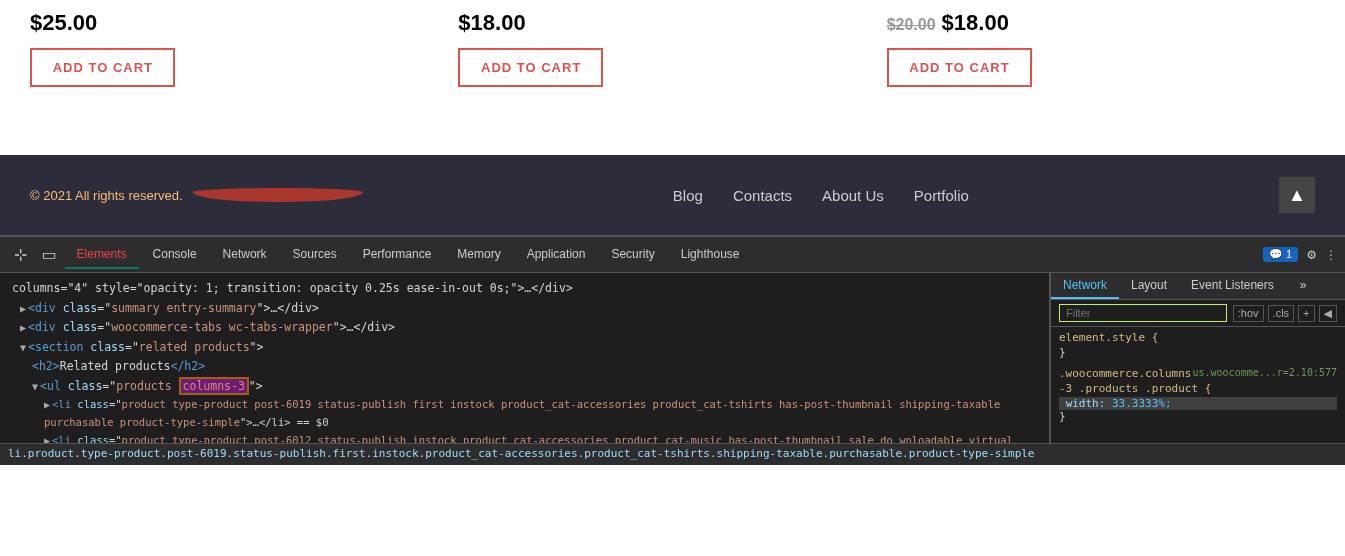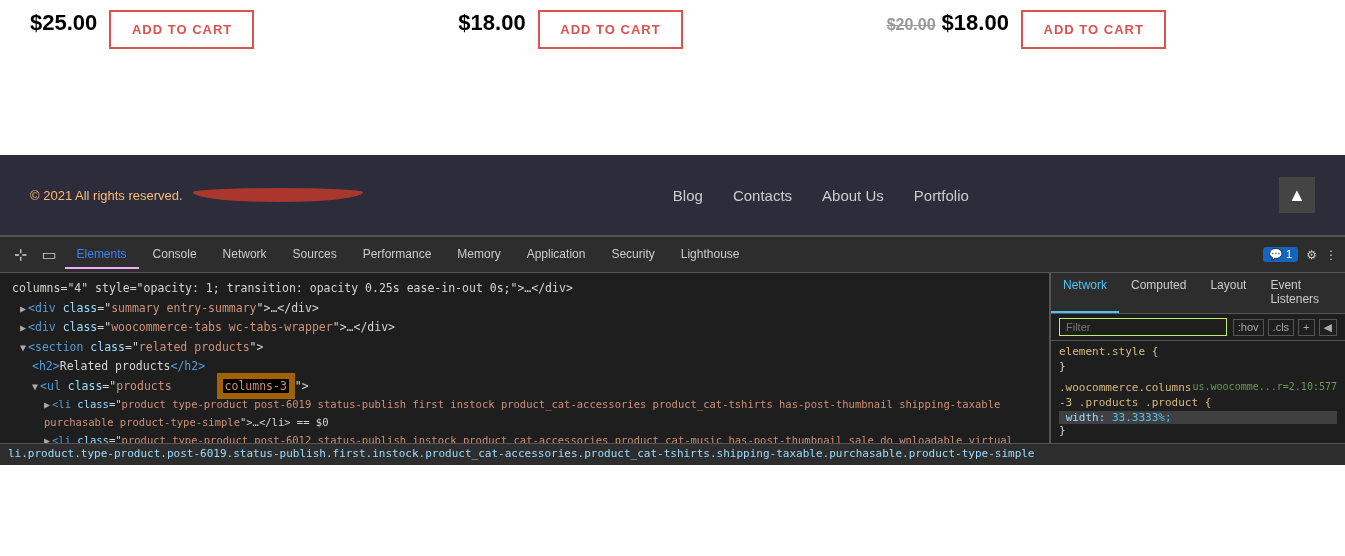--- a/index.html
+++ b/index.html
@@ -10,21 +10,21 @@
       display: flex;
       padding: 10px 30px 30px 30px;
       background: #fff;
       height: 155px;
       align-items: flex-start;
       gap: 0;
     }
     .product-item {
       flex: 1;
       display: flex;
-      flex-direction: row;
+      flex-direction: column;
       gap: 12px;
     }
     .product-price {
       font-size: 22px;
       font-weight: bold;
       color: #000;
     }
     .product-price-original {
       font-size: 16px;
       color: #999;
@@ -124,22 +124,22 @@
       cursor: pointer;
     }
     .devtools-tab {
       padding: 6px 12px;
       font-size: 12px;
       color: #ccc;
       cursor: pointer;
       border-bottom: 2px solid transparent;
     }
     .devtools-tab.active {
-      color: #3b82f6;
-      border-bottom: 2px solid #f0abfc;
+      color: #ef4444;
+      border-bottom: 2px solid #0f766e;
     }
     .devtools-toolbar-right {
       margin-left: auto;
       display: flex;
       align-items: center;
       gap: 8px;
       color: #ccc;
       font-size: 12px;
     }
     .badge-blue {
@@ -172,24 +172,23 @@
     .html-tag { color: #569cd6; }
     .html-attr-name { color: #9cdcfe; }
     .html-attr-value { color: #ce9178; }
     .html-text { color: #d4d4d4; }
     .indent-1 { padding-left: 12px; }
     .indent-2 { padding-left: 24px; }
     .indent-3 { padding-left: 36px; }
     .triangle { font-size: 10px; margin-right: 2px; color: #aaa; }
     .highlight-box {
       display: inline;
-      background: #000000;
-      border: 6px solid #a16207;
+      background: #701a75;
+      border: 2px solid #a16207;
       padding: 0 2px;
-      margin-left: 38px;
     }
     .dollar-sign { color: #d4d4d4; }
 
     
     .devtools-styles {
       width: 295px;
       display: flex;
       flex-direction: column;
       border-left: 1px solid #555;
     }
@@ -345,21 +344,20 @@
       </div>
       <div class="html-line indent-3" style="font-size:10.5px;">
         <span class="triangle">▶</span><span class="html-tag">&lt;li </span><span class="html-attr-name">class</span><span class="html-text">="</span><span class="html-attr-value">product type-product post-6012 status-publish instock product_cat-accessories product_cat-music has-post-thumbnail sale do wnloadable virtual purchasable product-type-simple</span>
       </div>
 
     </div>
 
     <div class="devtools-styles">
       <div class="styles-tabs">
         <span class="styles-tab active">Network</span>
-        <span class="styles-tab">Computed</span>
         <span class="styles-tab">Layout</span>
         <span class="styles-tab">Event Listeners</span>
         <span class="styles-tab" style="margin-left:2px;">»</span>
       </div>
       <div class="styles-filter">
         <input type="text" placeholder="Filter" style="">
         <div class="filter-btns">
           <span class="filter-btn">:hov</span>
           <span class="filter-btn">.cls</span>
           <span class="filter-btn">+</span>

